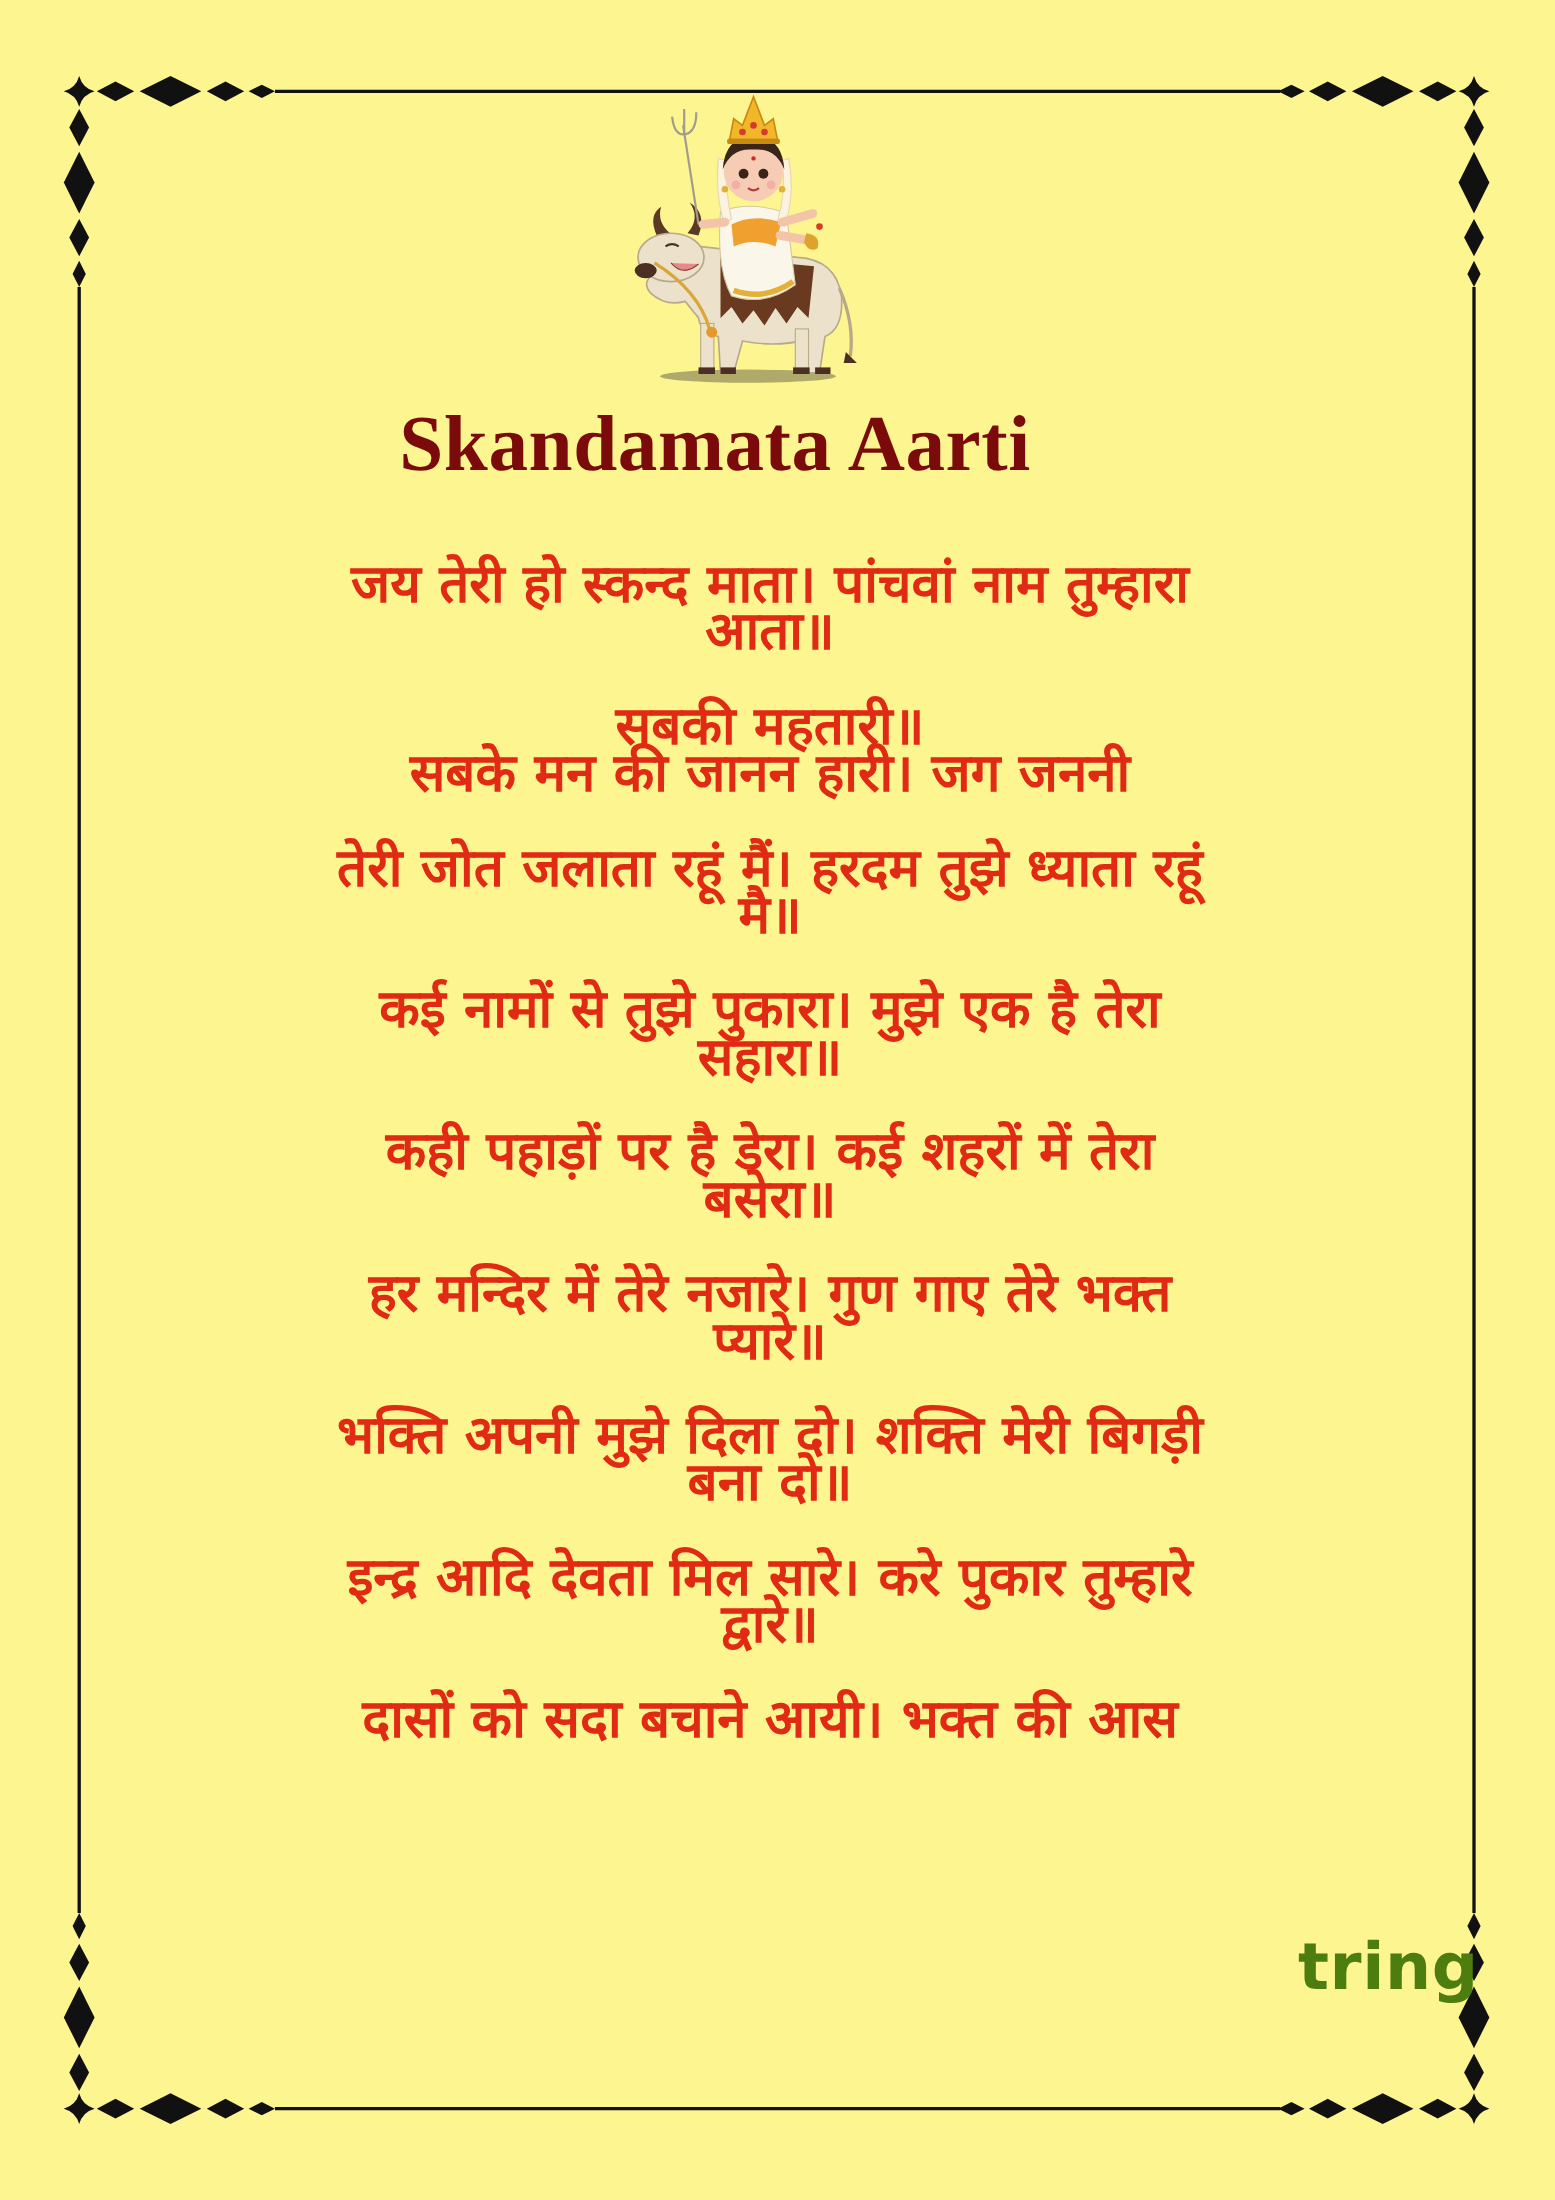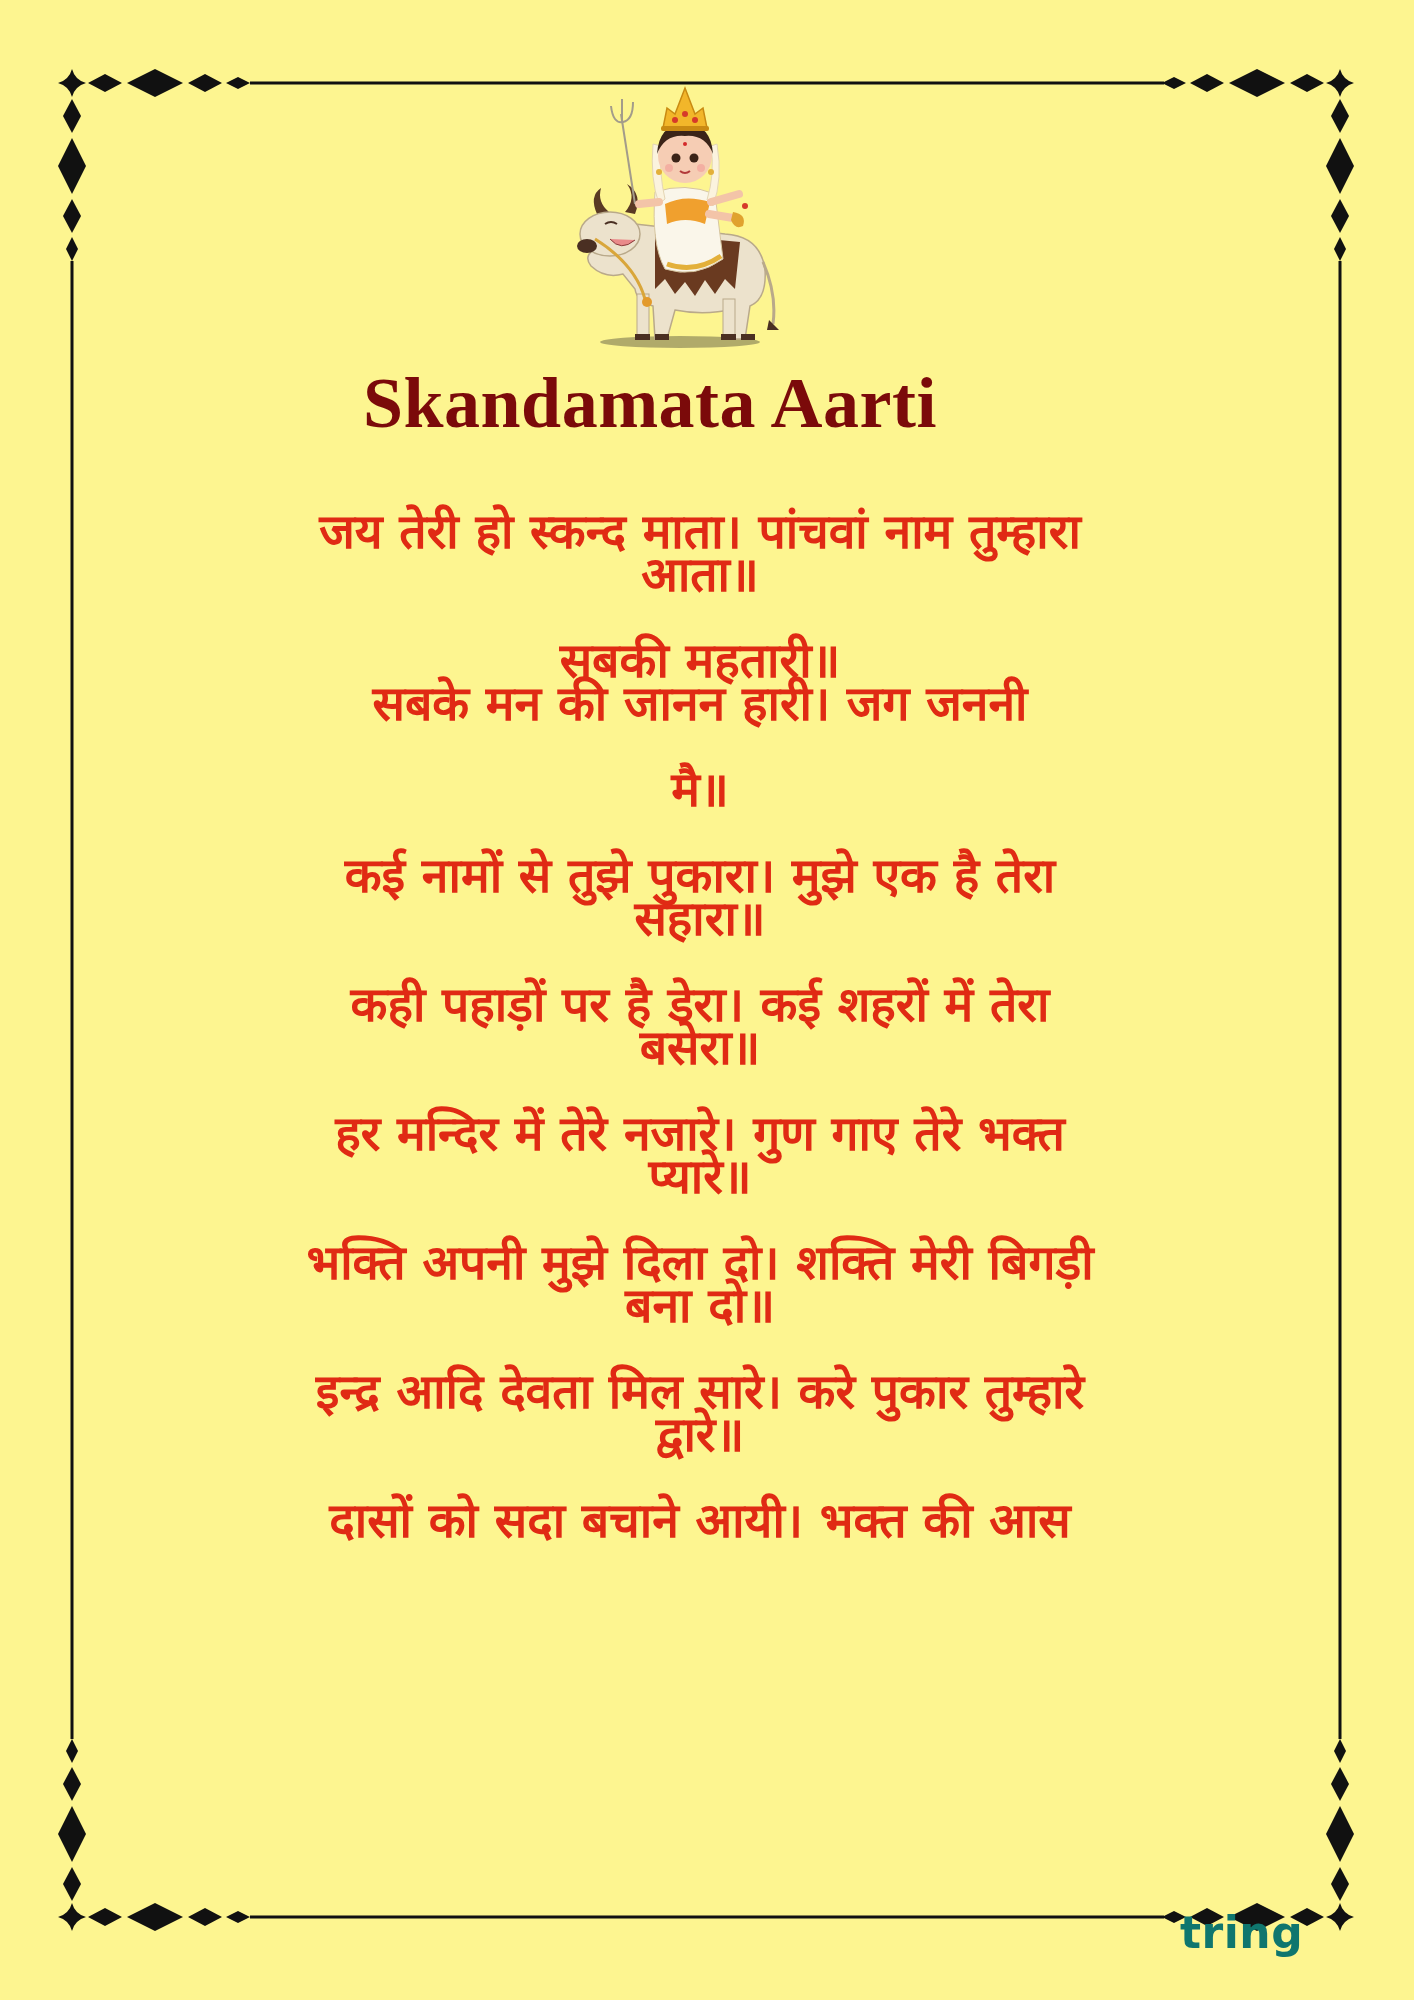--- a/index.html
+++ b/index.html
@@ -28,23 +28,23 @@
   }
   .verse-line {
     display: block;
     font-family: "DejaVu Sans", sans-serif;
     font-weight: bold;
     font-size: 48px; line-height: 43px;
     color: #e02a14;
     white-space: nowrap;
   }
   .brand {
-    position: absolute; left: 1180px; top: 1908px;
+    position: absolute; left: 1180px; top: 1763px;
     font-family: "DejaVu Sans", sans-serif; font-weight: bold;
-    font-size: 44px; line-height: 50px; color: #0f766e;
+    font-size: 59px; line-height: 50px; color: #4d7c0f;
     letter-spacing: 0.5px;
   }
 </style>
 </head>
 <body>
 
 <svg class="frame-svg" viewBox="0 0 1414 2000" xmlns="http://www.w3.org/2000/svg">
   <defs>
 
     <g id="star">
@@ -165,20 +165,21 @@
 <ul class="verses">
   <li class="verse">
     <span class="verse-line">जय तेरी हो स्कन्द माता। पांचवां नाम तुम्हारा</span>
     <span class="verse-line">आता॥</span>
   </li>
   <li class="verse">
     <span class="verse-line">सबकी महतारी॥</span>
     <span class="verse-line">सबके मन की जानन हारी। जग जननी</span>
   </li>
   <li class="verse">
+    <span class="verse-line">तेरी जोत जलाता रहूं मैं। हरदम तुझे ध्याता रहूं</span>
     <span class="verse-line">मै॥</span>
   </li>
   <li class="verse">
     <span class="verse-line">कई नामों से तुझे पुकारा। मुझे एक है तेरा</span>
     <span class="verse-line">सहारा॥</span>
   </li>
   <li class="verse">
     <span class="verse-line">कही पहाड़ों पर है डेरा। कई शहरों में तेरा</span>
     <span class="verse-line">बसेरा॥</span>
   </li>

